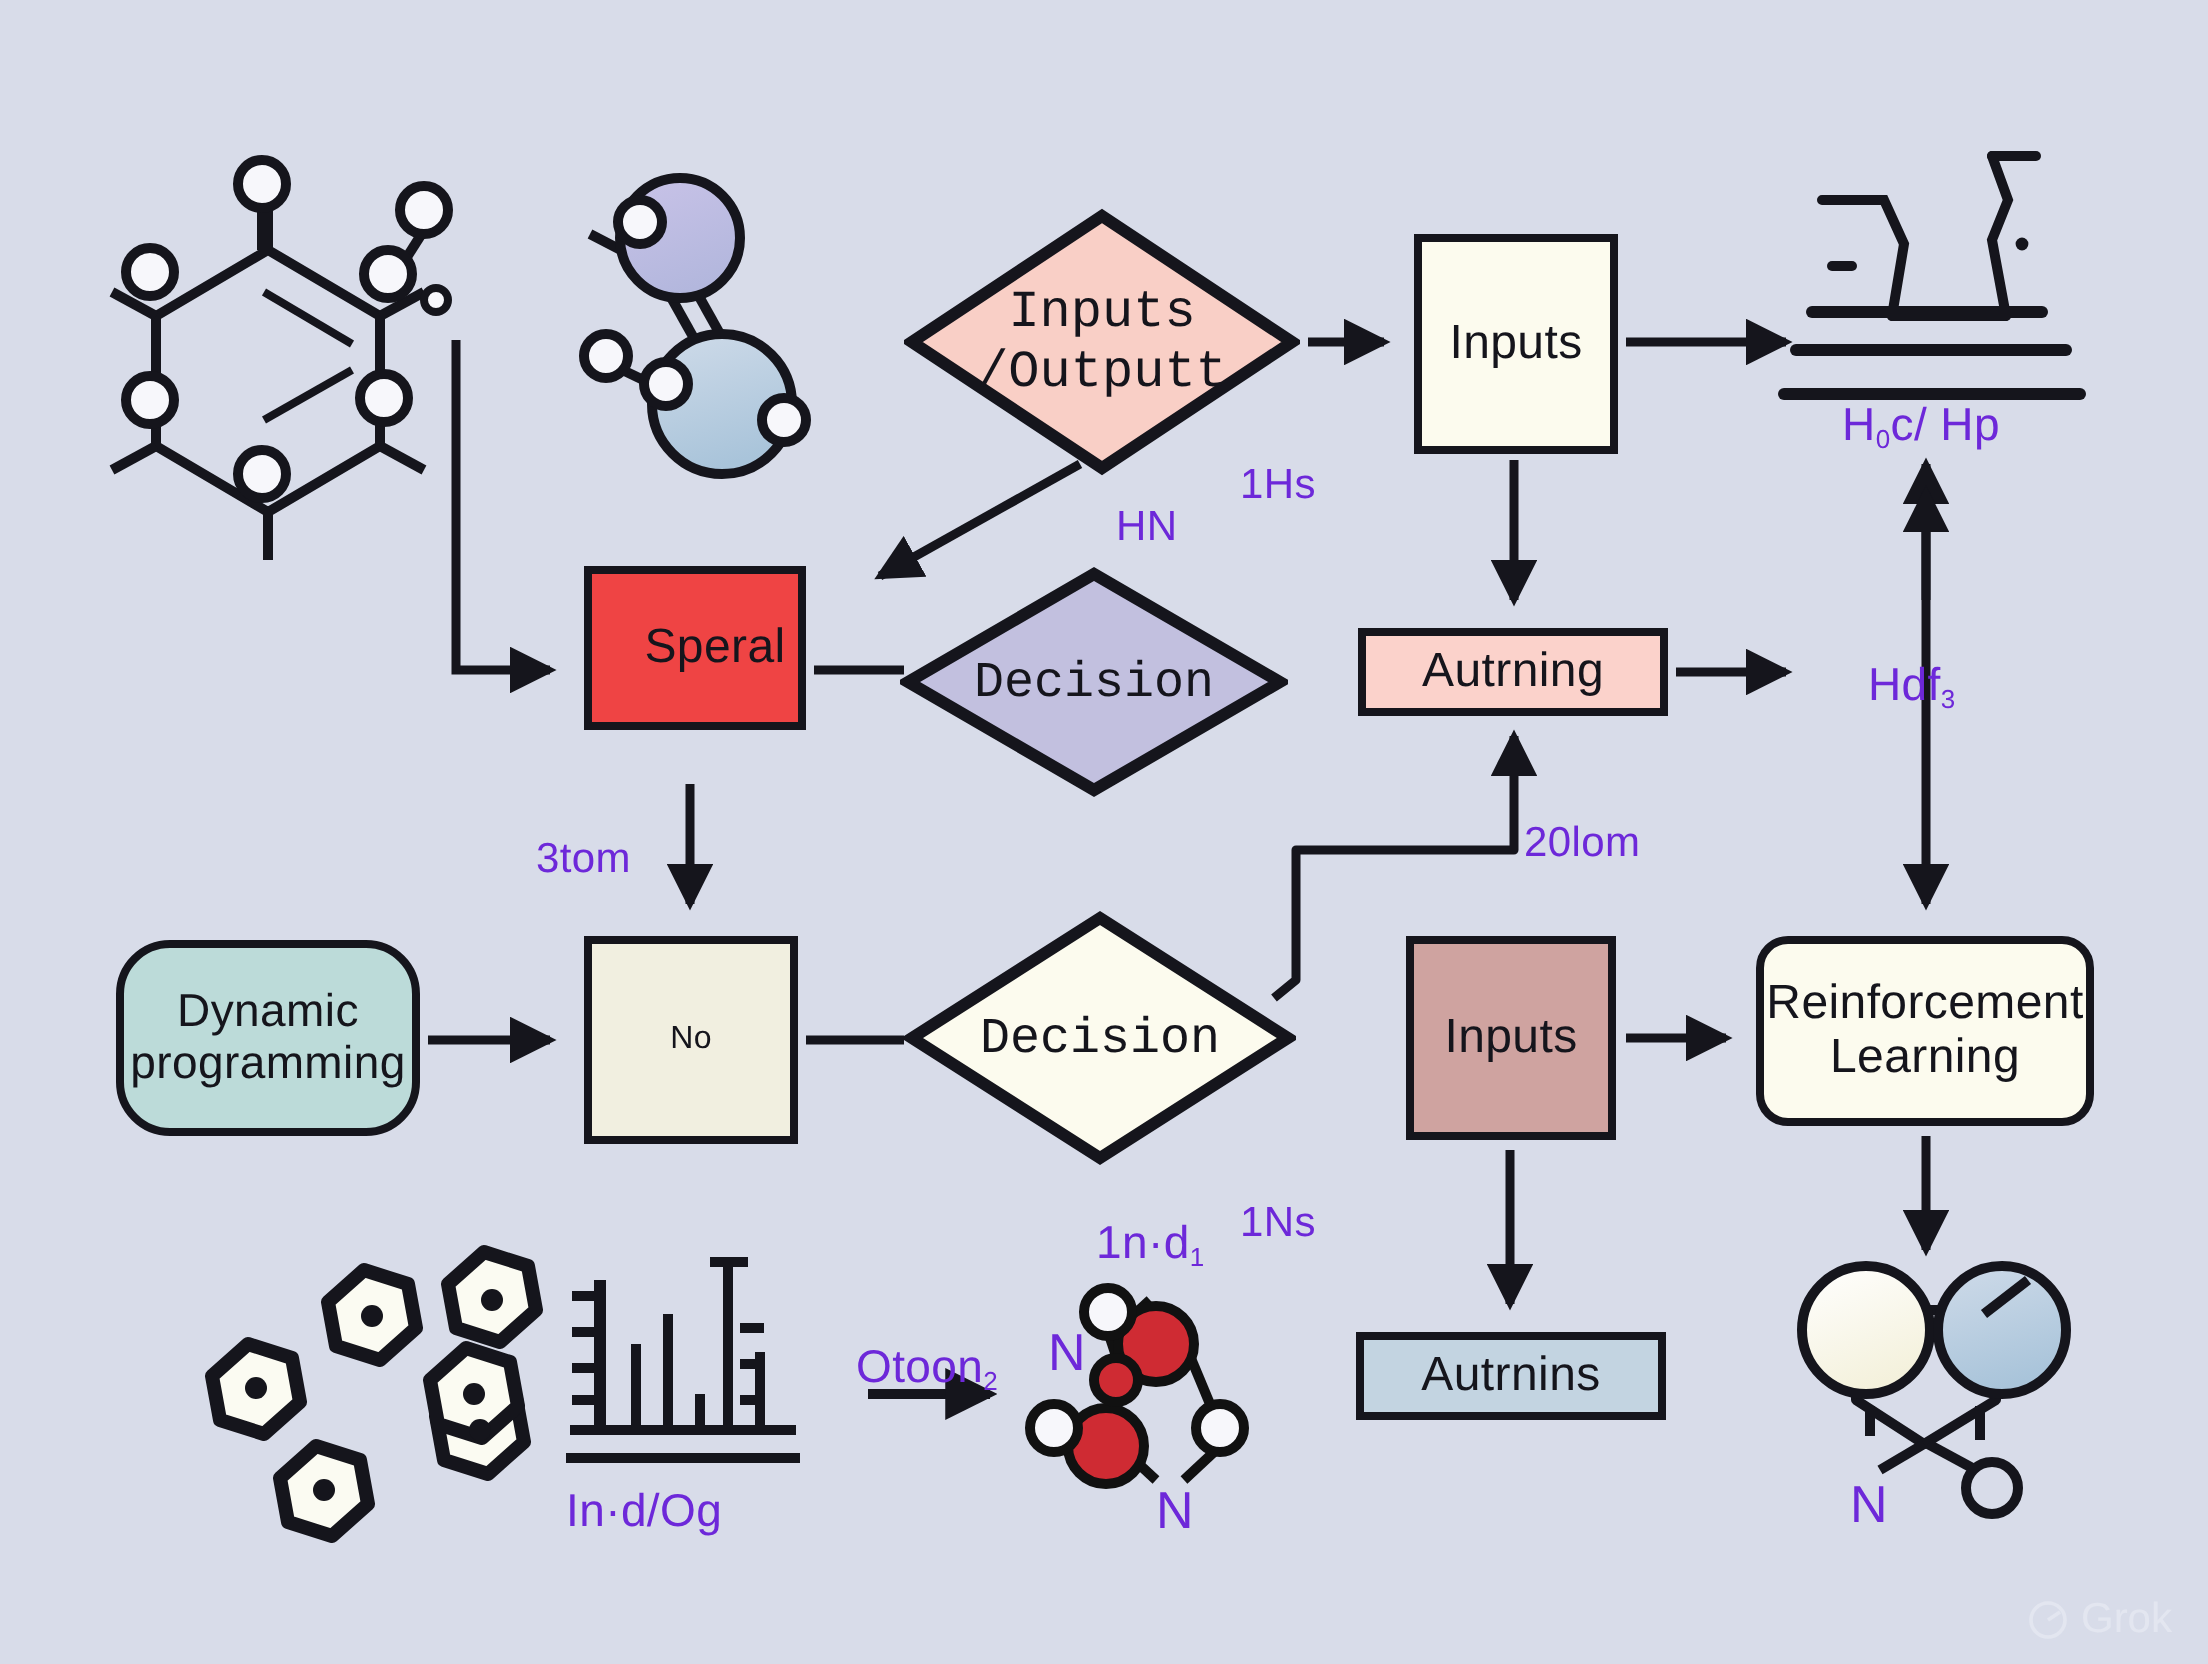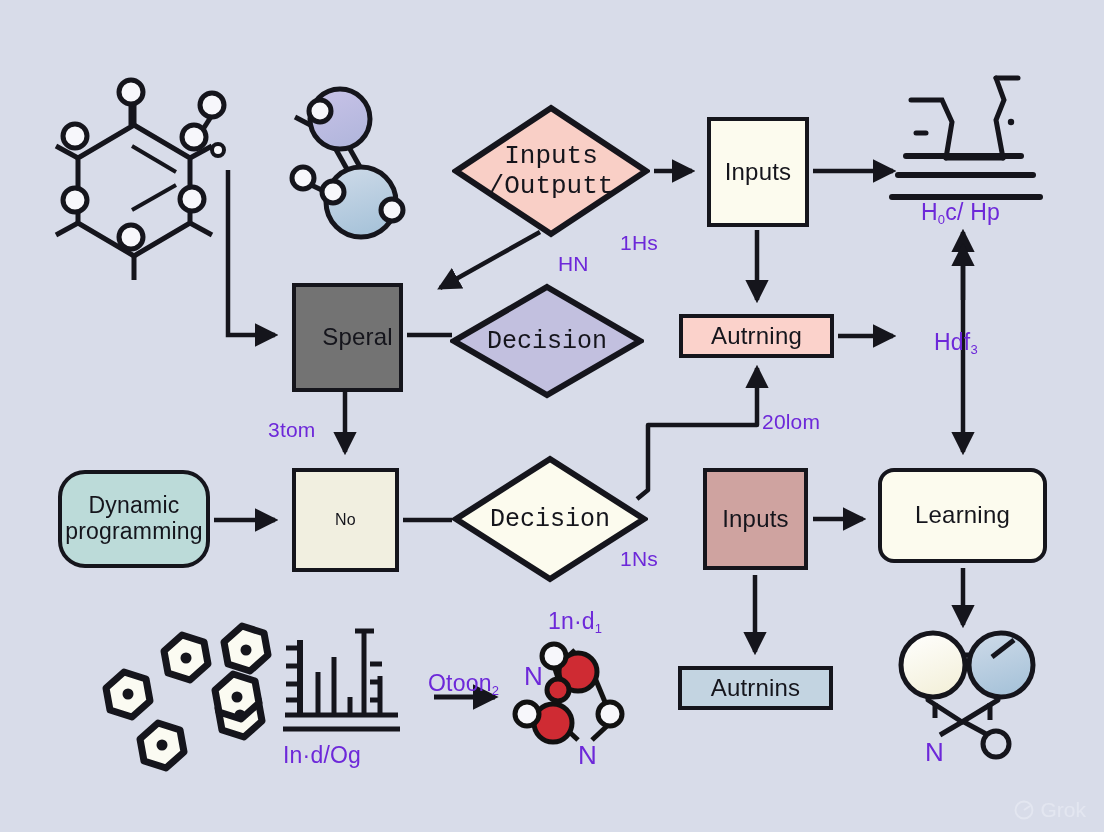--- a/index.html
+++ b/index.html
@@ -240,21 +240,21 @@
     <div class="dtext">
       <span>Inputs</span>
       <span>/Outputt</span>
     </div>
   </div>
 
   <div class="node" style="left:707px;top:117px;width:102px;height:110px;background:#fcfbee;font-size:24px;">
     <span>Inputs</span>
   </div>
 
-  <div class="node" style="left:292px;top:283px;width:111px;height:109px;background:#737373;font-size:24px;padding-left:20px;">
+  <div class="node" style="left:292px;top:283px;width:111px;height:82px;background:#ef4444;font-size:24px;padding-left:20px;">
     <span>Speral</span>
   </div>
 
   <div class="diamond" style="left:450px;top:283px;width:194px;height:116px;font-size:25px;">
     <svg width="194" height="116" viewBox="0 0 194 116">
       <polygon points="97,4 190,58 97,112 4,58" fill="#c2c0df" stroke="#15151c" stroke-width="6"></polygon>
     </svg>
     <div class="dtext">Decision</div>
   </div>
 
@@ -279,33 +279,34 @@
     </svg>
     <div class="dtext">Decision</div>
   </div>
 
   <div class="node" style="left:703px;top:468px;width:105px;height:102px;background:#cfa3a0;font-size:24px;">
     <span>Inputs</span>
   </div>
 
   <div class="node" style="left:878px;top:468px;width:169px;height:95px;background:#fcfbee;border-radius:16px;font-size:24px;">
     <div>
+      <span>Reinforcement</span>
       <span>Learning</span>
     </div>
   </div>
 
   <div class="node" style="left:678px;top:666px;width:155px;height:44px;background:#c3d4e1;font-size:24px;">
     <span>Autrnins</span>
   </div>
 
   <div class="lbl" style="left:558px;top:252px;">HN</div>
   <div class="lbl" style="left:620px;top:231px;">1Hs</div>
   <div class="lbl" style="left:268px;top:418px;">3tom</div>
   <div class="lbl" style="left:762px;top:410px;">20lom</div>
-  <div class="lbl" style="left:620px;top:547px;">1Ns</div>
+  <div class="lbl" style="left:620px;top:600px;">1Ns</div>
 
   <div class="lbl" style="left:921px;top:199px;font-size:23px;">
     <span>H</span><sub>0</sub><span>c/ Hp</span>
   </div>
 
   <div class="lbl" style="left:934px;top:329px;font-size:23px;">
     <span>Hdf</span><sub>3</sub>
   </div>
 
   <div class="lbl" style="left:283px;top:742px;font-size:23px;">In·d/Og</div>

